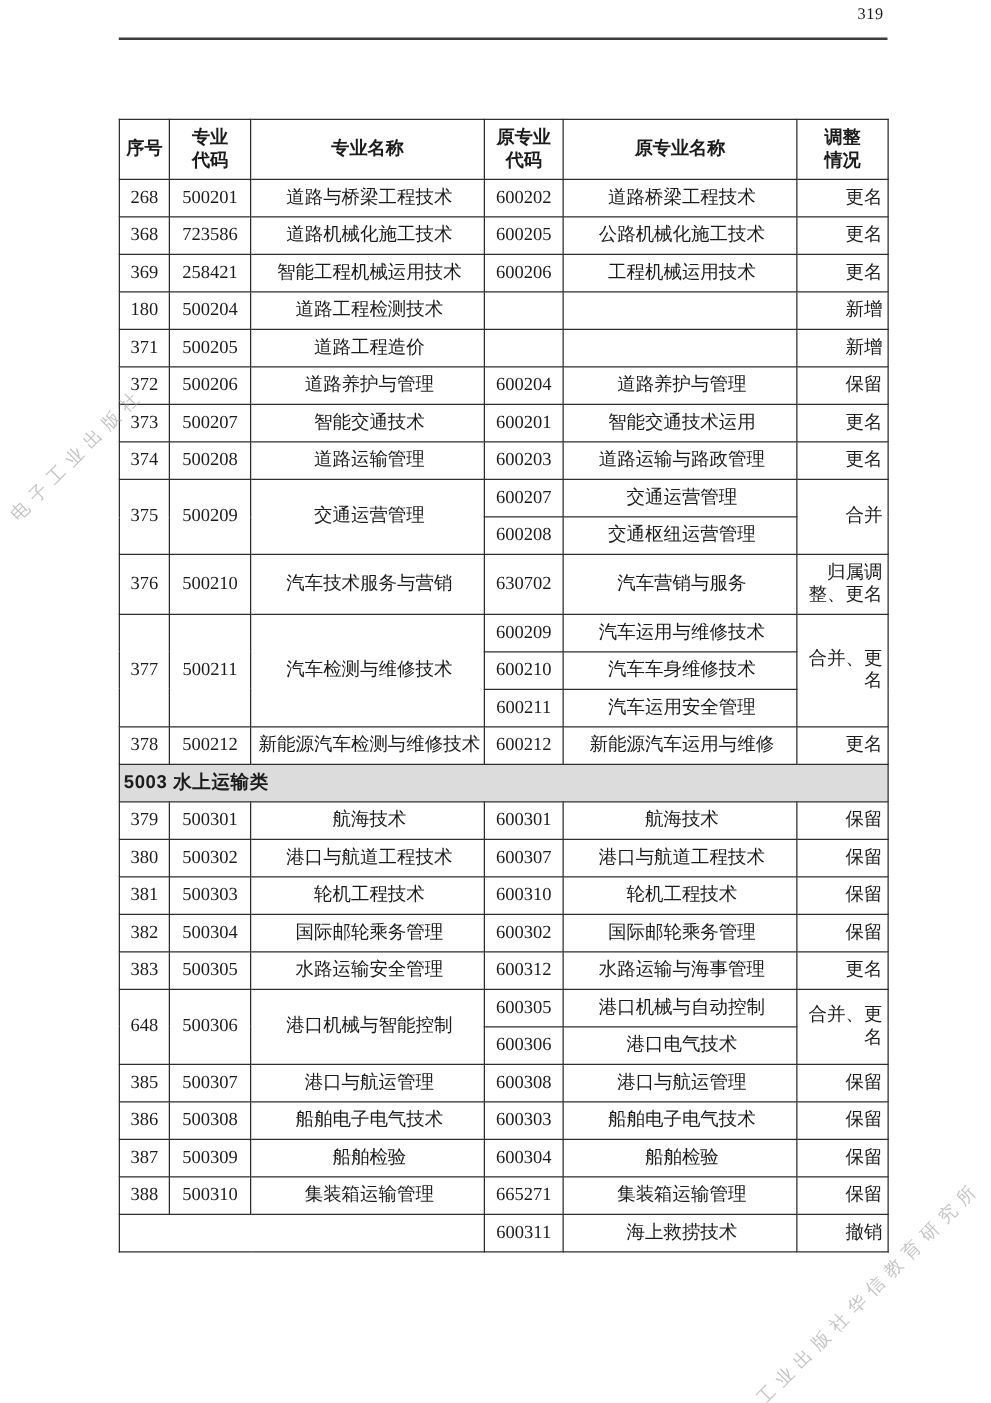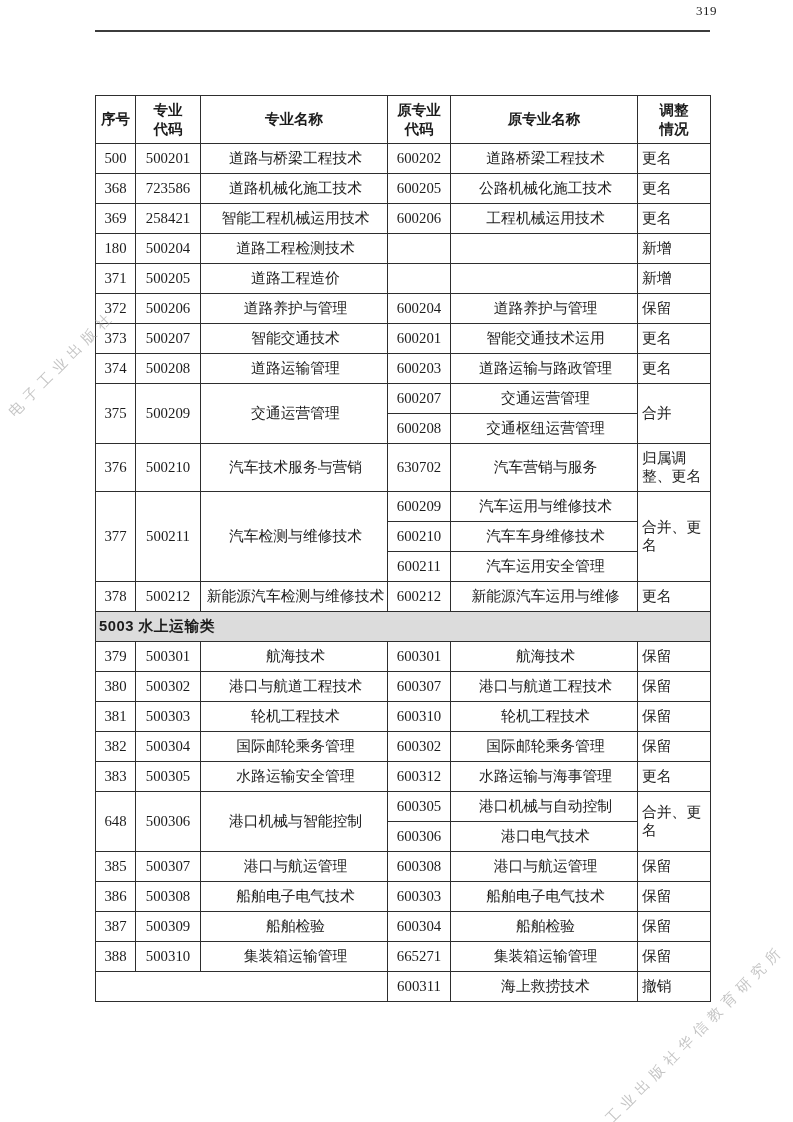--- a/index.html
+++ b/index.html
@@ -7,21 +7,21 @@
     width: 793px; height: 1122px;
     background: #ffffff;
     position: relative;
     overflow: hidden;
     font-family: "Liberation Serif", "DejaVu Serif", serif;
     color: #1c1c1c;
   }
   .page-number {
     position: absolute;
     top: 3px;
-    left: 102px;
+    left: 92px;
     width: 615px;
     text-align: right;
     font-size: 13px;
     letter-spacing: 0.5px;
   }
   .header-rule {
     position: absolute;
     top: 30px;
     left: 95px;
     width: 615px;
@@ -58,21 +58,21 @@
     text-align: center;
     padding: 5px 1px;
     font-size: 14px;
   }
   td.c-name {
     text-align: center;
     padding: 5px 0 5px 3px;
     font-family: Liberation Serif, serif;
   }
   td.c-adj {
-    text-align: left;
+    text-align: right;
     padding: 5px 4px;
     margin-left: 46px;
   }
   td.section-band {
     background: #dcdcdc;
     font-family: "Liberation Sans", "DejaVu Sans", sans-serif;
     font-weight: bold;
     font-size: 17.5px;
     text-align: left;
     padding: 3px 0 3px 3px;
@@ -117,21 +117,21 @@
         <th class="">专业名称</th>
         <th class="">原专业
 代码</th>
         <th class="">原专业名称</th>
         <th class="">调整
 情况</th>
       </tr>
     </thead>
     <tbody>
       <tr>
-        <td class="c-num">500</td>
+        <td class="c-num">268</td>
         <td class="c-code">500201</td>
         <td class="c-name">道路与桥梁工程技术</td>
         <td class="c-code">600202</td>
         <td class="c-name">道路桥梁工程技术</td>
         <td class="c-adj">更名</td>
       </tr>
       <tr>
         <td class="c-num">368</td>
         <td class="c-code">723586</td>
         <td class="c-name">道路机械化施工技术</td>

